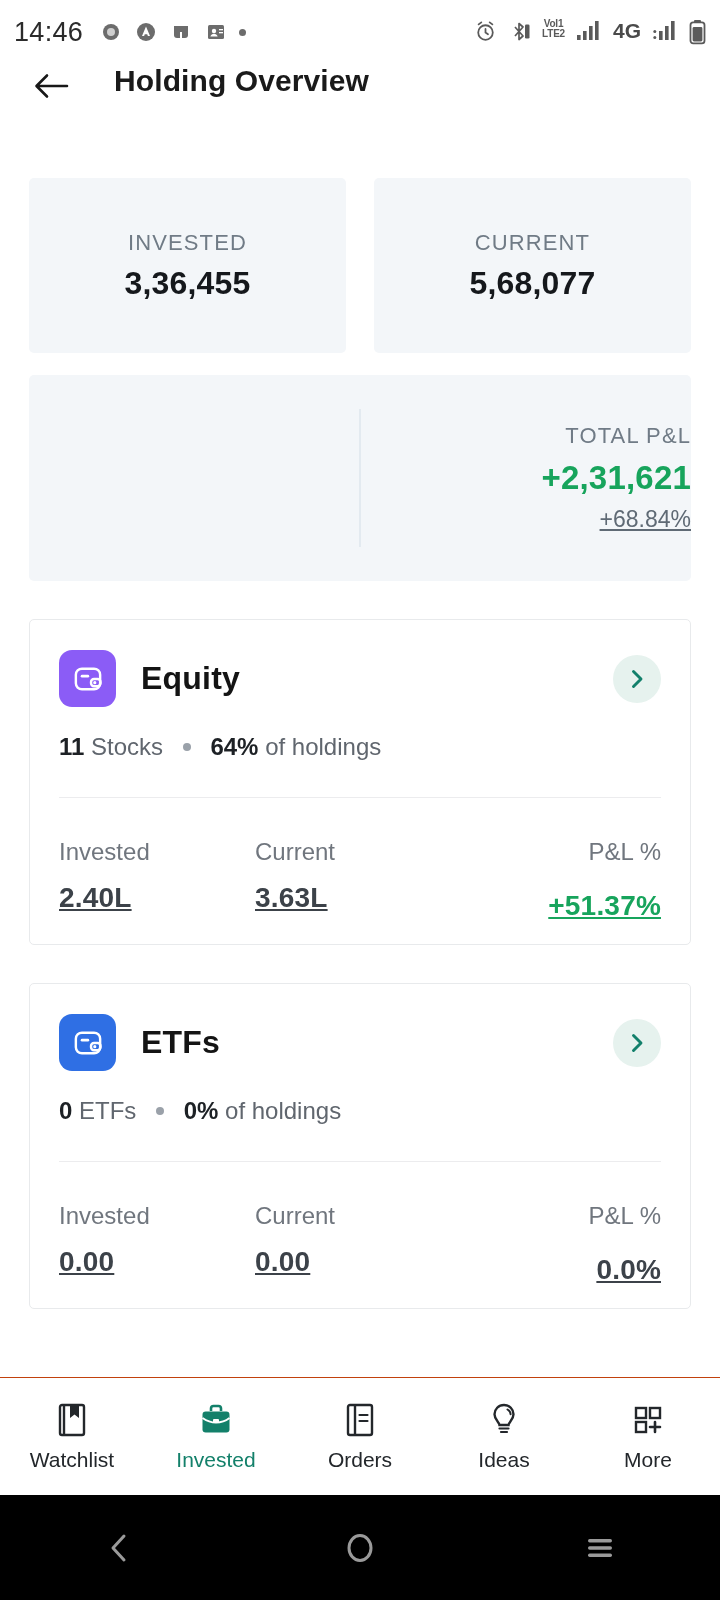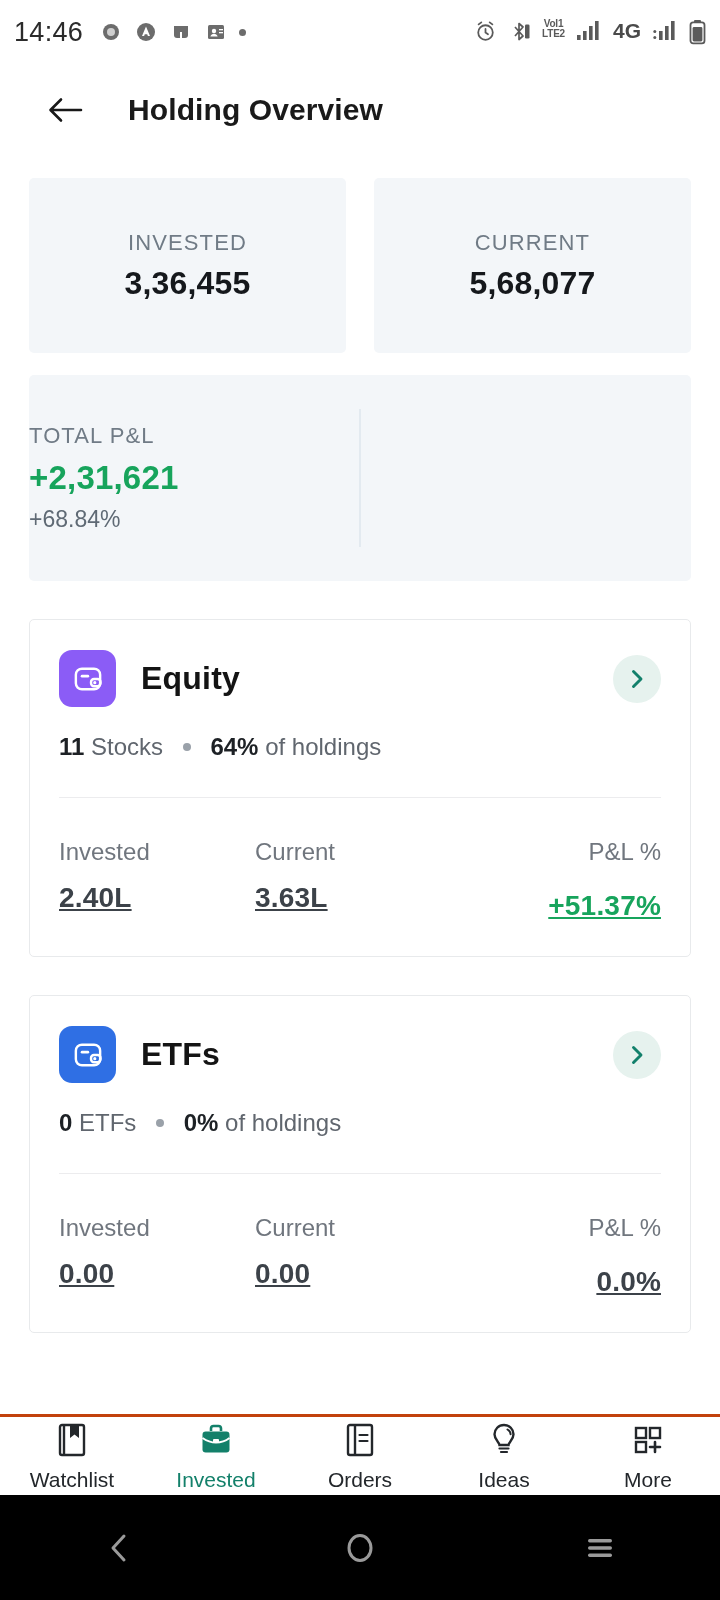--- a/index.html
+++ b/index.html
@@ -21,21 +21,21 @@
   .sb-left-icons { display:flex; align-items:center; gap:11px; margin-left:16px; }
   .sb-right { margin-left:auto; display:flex; align-items:flex-start; gap:11px; }
   .sb-ic { display:block; }
   .sb-dot { width:7px; height:7px; border-radius:50%; background:#6c6c6c; }
   .volte {
     font-size:10px; line-height:10px; font-weight:700; color:#5a5a5a;
     text-align:center; letter-spacing:-.2px;
   }
 
   
-  .appbar { height:92px; display:flex; align-items:center; padding:0 44px; }
+  .appbar { height:92px; display:flex; align-items:flex-start; padding:0 30px; }
   .back-btn {
     width:44px; height:44px; display:flex; align-items:center; justify-content:center;
     cursor:pointer;
   }
   .appbar-title {
     font-size:30px; font-weight:600; color:#1a1a1a; margin-left:40px; letter-spacing:.1px;
   }
 
   
   .summary-row { display:flex; gap:28px; padding:0 29px; margin-top:22px; }
@@ -48,36 +48,36 @@
     font-size:22px; font-weight:500; color:#707b86;
     letter-spacing:1.1px; margin-bottom:9px;
   }
   .tile-value { font-size:32px; font-weight:700; color:#15181c; letter-spacing:.2px; }
 
   .pnl-card {
     margin:22px 29px 0 29px; background:#f3f6f9; border-radius:5px;
     height:206px; display:flex; align-items:center; position:relative;
   }
   .pnl-half {
-    flex:1; display:flex; flex-direction:column; align-items:flex-start; justify-content:center;
+    flex:1; display:flex; flex-direction:column; align-items:flex-end; justify-content:center;
   }
   .pnl-divider {
     position:absolute; left:50%; top:34px; bottom:34px; width:2px;
     background:#e3eaf0; transform:translateX(-50%);
   }
   .pnl-label {
     font-size:22px; font-weight:500; color:#707b86; letter-spacing:1.1px; margin-bottom:10px;
   }
   .pnl-value { font-size:33px; font-weight:700; letter-spacing:.2px; }
-  .pnl-sub { font-size:23px; font-weight:400; color:#5f6a75; margin-top:9px; }
+  .pnl-sub { font-size:23px; font-weight:400; color:#5f6a75; margin-top:9px;text-decoration:underline; }
 
   
   .asset-card {
     margin:38px 29px 0 29px; background:#ffffff;
-    border:1px solid #e8eaec; border-radius:5px; padding:30px 29px 34px 29px;
+    border:1px solid #e8eaec; border-radius:5px; padding:30px 29px 22px 29px;
   }
   .asset-head { display:flex; align-items:center; }
   .asset-icon {
     width:57px; height:57px; border-radius:13px;
     display:flex; align-items:center; justify-content:center; flex:0 0 auto;
   }
   .asset-title { font-size:32px; font-weight:700; color:#141414; margin-left:25px; letter-spacing:.2px; }
   .chev-btn {
     margin-left:auto; width:48px; height:48px; border-radius:50%;
     background:#e6f2ee; display:flex; align-items:center; justify-content:center; cursor:pointer;
@@ -96,22 +96,22 @@
   .stat.c2 { flex:1; align-items:flex-start; }
   .stat.c3 { flex:0 0 auto; align-items:flex-end; margin-left:auto;gap:8px; }
   .stat-label { font-size:24px; color:#70767e; font-weight:400; }
   .stat-value { font-size:28px; font-weight:700; color:#15181c; margin-top:16px; letter-spacing:.2px;text-decoration:underline; }
 
   .pos { color:#17a45c; }
   .neutral { color:#3c4249; }
 
   
   .bottom-nav {
-    position:absolute; left:0; right:0; bottom:105px; height:81px;
-    background:#fff; border-top:3px solid #c2410c;
+    position:absolute; left:0; right:0; bottom:105px; height:118px;
+    background:#fff; border-top:1px solid #c2410c;
     display:flex; align-items:center;
   }
   .nav-item {
     flex:1; display:flex; flex-direction:column; align-items:center;
     justify-content:center; gap:9px; cursor:pointer;
   }
   .nav-label { font-size:21px; color:#23272b; }
   .nav-item.active .nav-label { color:#13806a; }
 
   

